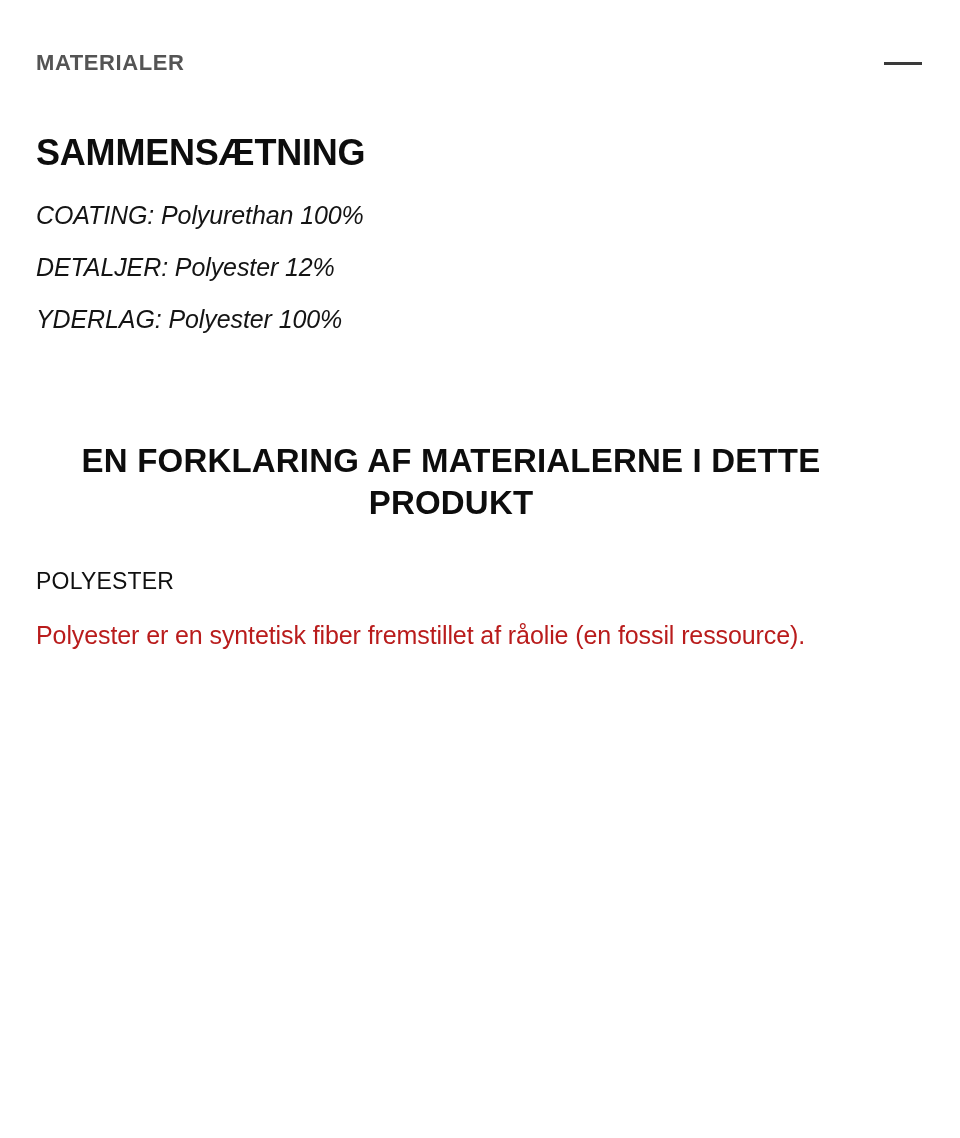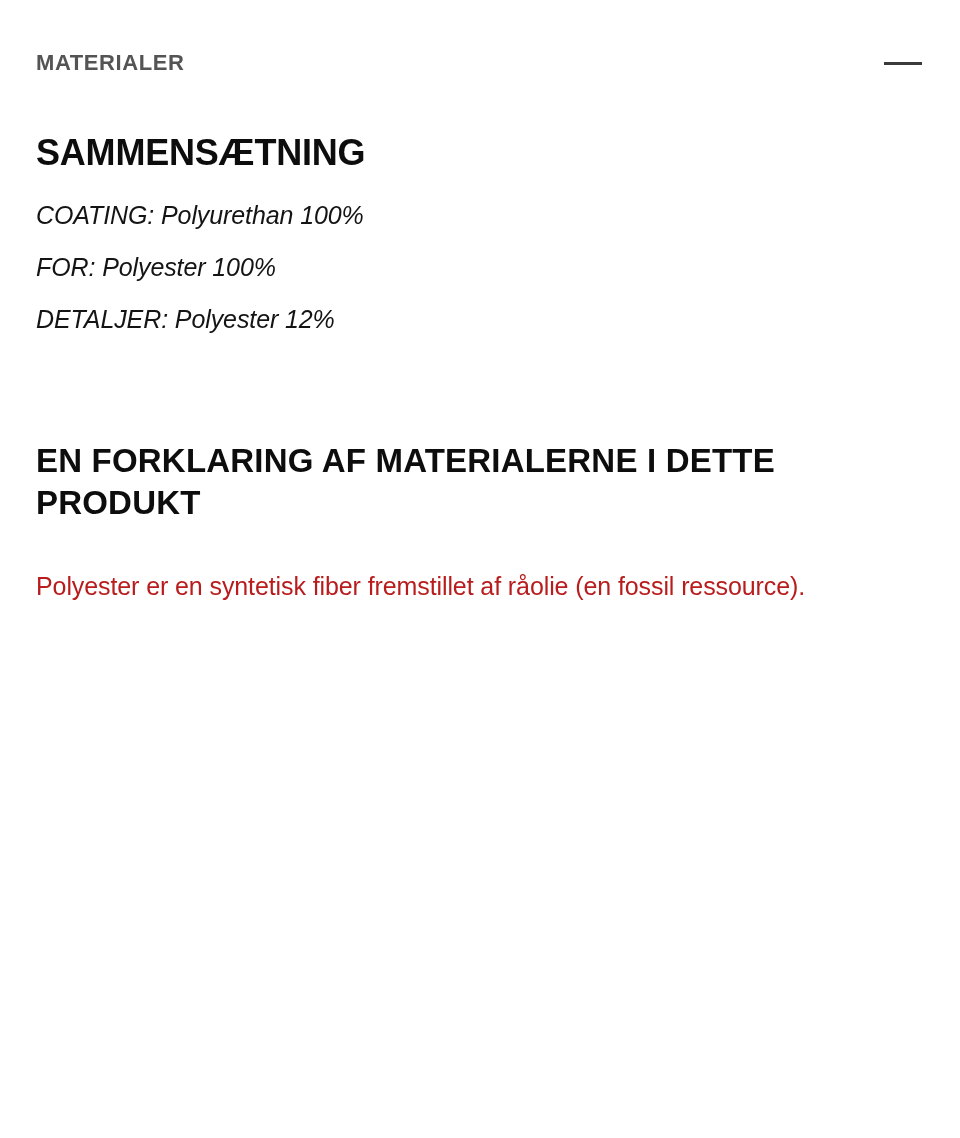--- a/index.html
+++ b/index.html
@@ -99,20 +99,21 @@
     white-space: nowrap;
   }
 
   
   #explanation-title {
     margin-top: 95px;
     max-width: 830px;
     font-size: 33px;
     line-height: 1.28;
     letter-spacing: 0.2px;
+    text-align: center;
   }
 
   
   .explain-list {
     margin: 0;
     padding: 0;
     list-style: none;
   }
   .explain-entry { margin-top: 44px; }
   .explain-entry .entry-name {
@@ -142,28 +143,29 @@
     <span class="accordion-title">MATERIALER</span>
     <span class="toggle-icon">
       <span class="bar"></span>
     </span>
   </div>
 
   <h2 class="section-title" id="composition-title">SAMMENSÆTNING</h2>
 
   <ul class="composition-list">
     <li>COATING: Polyurethan 100%</li>
-    <li>FOR: Polyester 100%</li>
     <li>DETALJER: Polyester 12%</li>
+    <li>YDERLAG: Polyester 100%</li>
   </ul>
 
   <div class="material-block">
   </div>
 
   <h2 class="section-title" id="explanation-title">EN FORKLARING AF MATERIALERNE I DETTE PRODUKT</h2>
 
   <ul class="explain-list">
     <li class="explain-entry">
+      <p class="entry-name">POLYESTER</p>
       <p class="entry-desc">Polyester er en syntetisk fiber fremstillet af råolie (en fossil ressource).</p>
     </li>
   </ul>
 
 </div>
 
 </body></html>

